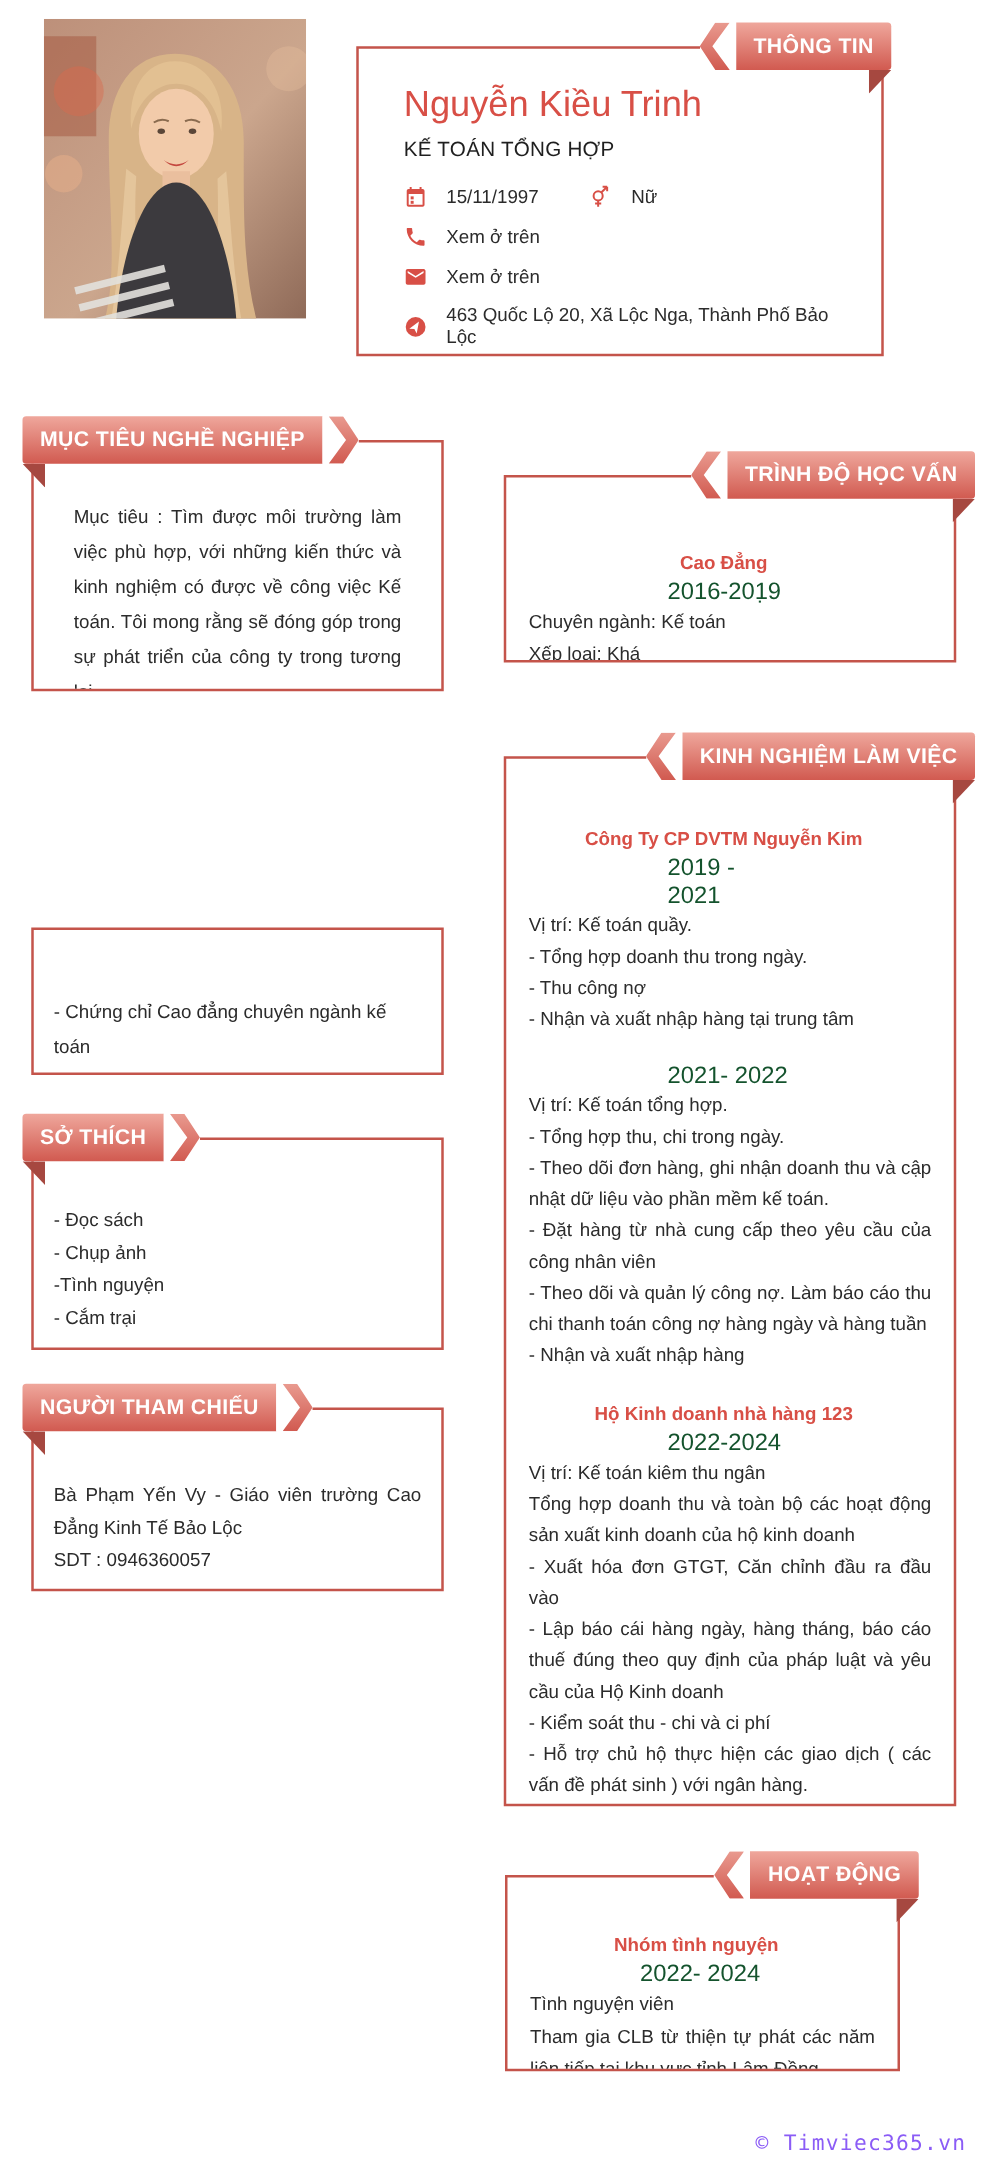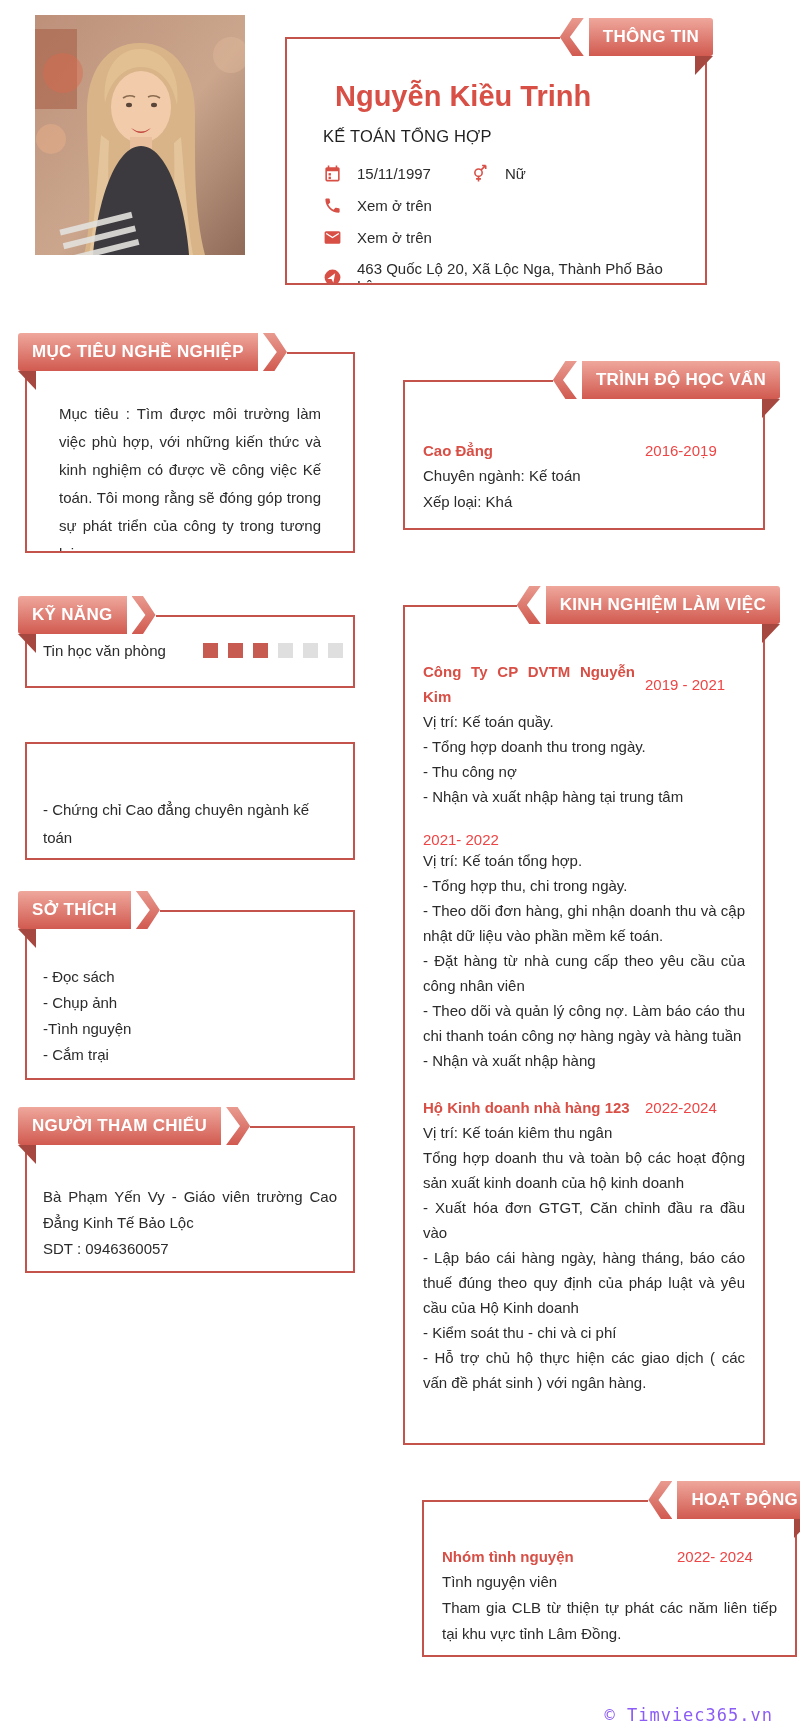--- a/index.html
+++ b/index.html
@@ -24,21 +24,21 @@
   .rb-fold{position:absolute;top:38px;width:18px;height:19px;background:#a64840;}
   .rb-left .rb-fold{left:0;clip-path:polygon(0 0,100% 0,100% 100%);}
   .rb-right .rb-fold{right:0;clip-path:polygon(0 0,100% 0,0 100%);}
   .rb-left{left:-7px;}
   .rb-right{right:-15px;}
 
   
   #sec-header{left:285px;top:18px;width:422px;}
   #sec-header .ribbon{right:-6px;}
   #sec-header .box{height:248px;padding:26px 20px 0 36px;}
-  .name{color:#d84f46;font-weight:700;font-size:29px;line-height:38px;margin:12px;}
+  .name{color:#d84f46;font-weight:400;font-size:29px;line-height:38px;margin:0;}
   .job-title{font-size:16.5px;margin:8px 0 18px 0;color:#1f1f1f;letter-spacing:.2px;}
   .info-row{display:flex;align-items:center;margin-bottom:13px;font-size:15px;}
   .info-icon{width:19px;height:19px;margin-right:15px;flex:none;}
   .info-icon svg{display:block;width:19px;height:19px;}
   .iw-birth{width:114px;}
 
   
   #sec-objective{left:25px;top:333px;width:330px;}
   #sec-objective .box{height:201px;padding:30px 16px 0 16px;}
   .para{margin:16px;font-size:15px;line-height:28px;text-align:justify;}
@@ -59,31 +59,31 @@
   #sec-hobbies .box{height:170px;padding:52px 16px 0 16px;}
   .list-line26{margin:0;font-size:15px;line-height:26px;}
 
   #sec-refs{left:25px;top:1107px;width:330px;}
   #sec-refs .box{height:147px;padding:56px 16px 0 16px;}
   .ref-text{margin:0;font-size:15px;line-height:26px;text-align:justify;}
 
   
   #sec-edu{left:403px;top:361px;width:362px;}
   #sec-edu .box{height:150px;padding:56px 18px 0 18px;}
-  .title-row{display:flex;align-items:center;}
+  .title-row{display:flex;align-items:center;flex-direction:column;}
   .row-title{flex:1;padding-right:10px;color:#d84f46;font-weight:700;font-size:15px;line-height:25px;text-align:justify;}
-  .row-period{width:100px;flex:none;font-size:15px;color:#ef4444;}
+  .row-period{width:100px;flex:none;font-size:19px;color:#14532d;}
   .detail{margin:0;font-size:15px;line-height:25px;text-align:justify;}
   .lh26{line-height:26px;}
 
   #sec-exp{left:403px;top:586px;width:362px;}
   #sec-exp .box{height:840px;padding:52px 18px 0 18px;}
   .job{margin-bottom:22px;}
 
-  #sec-act{left:422px;top:1481px;width:375px;}
+  #sec-act{left:404px;top:1481px;width:316px;}
   #sec-act .box{height:157px;padding:42px 18px 0 18px;}
 
   
   .footer{position:absolute;top:1705px;right:27px;font-family:"DejaVu Sans Mono",monospace;
           font-size:17px;color:#8b5cf6;letter-spacing:1px;}
 </style>
 </head>
 <body>
 
 <div id="page">
@@ -188,41 +188,20 @@
       <span class="rb-gap"></span>
       <span class="rb-chev chev-r"></span>
       <span class="rb-fold"></span>
     </div>
     <div class="box">
       <p class="para">Mục tiêu : Tìm được môi trường làm việc phù hợp, với những kiến thức và kinh nghiệm có được về công việc Kế toán. Tôi mong rằng sẽ đóng góp trong sự phát triển của công ty trong tương lai.</p>
       <p class="para">Mục tiêu dài hạn : Trở thành kế toán trưởng.</p>
     </div>
   </div>
 
-  <div class="sec" id="sec-skills">
-    <div class="ribbon rb-left">
-      <span class="rb-body">KỸ NĂNG</span>
-      <span class="rb-gap"></span>
-      <span class="rb-chev chev-r"></span>
-      <span class="rb-fold"></span>
-    </div>
-    <div class="box">
-      <div class="skill-row">
-        <span class="skill-label">Tin học văn phòng</span>
-        <span class="squares">
-            <span class="sq sq-on"></span>
-            <span class="sq sq-on"></span>
-            <span class="sq sq-on"></span>
-            <span class="sq sq-off"></span>
-            <span class="sq sq-off"></span>
-            <span class="sq sq-off"></span>
-          </span>
-      </div>
-    </div>
-  </div>
 
   <div class="sec" id="sec-certs">
     <div class="box">
       <p class="list-line">- Chứng chỉ Cao đẳng chuyên ngành kế toán</p>
       <p class="list-line">- chứng chỉ ứng dụng công nghệ thông tin.</p>
     </div>
   </div>
 
   <div class="sec" id="sec-hobbies">
     <div class="ribbon rb-left">

